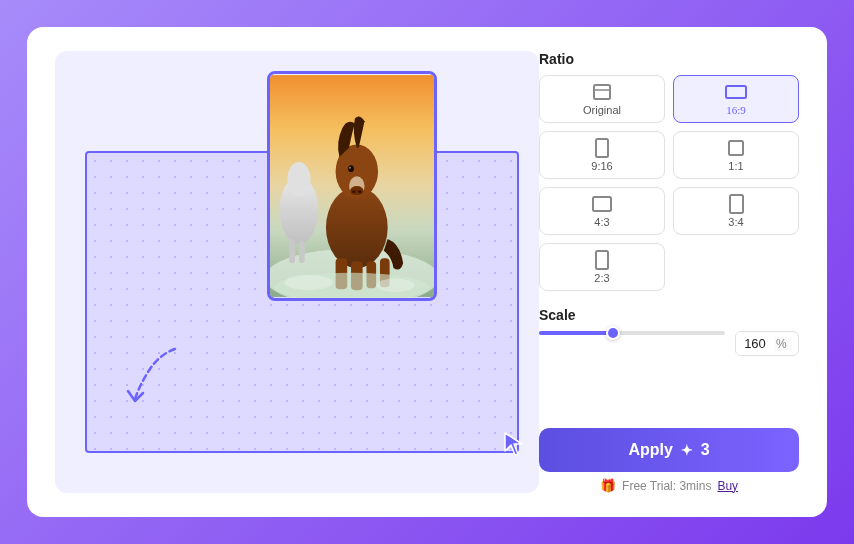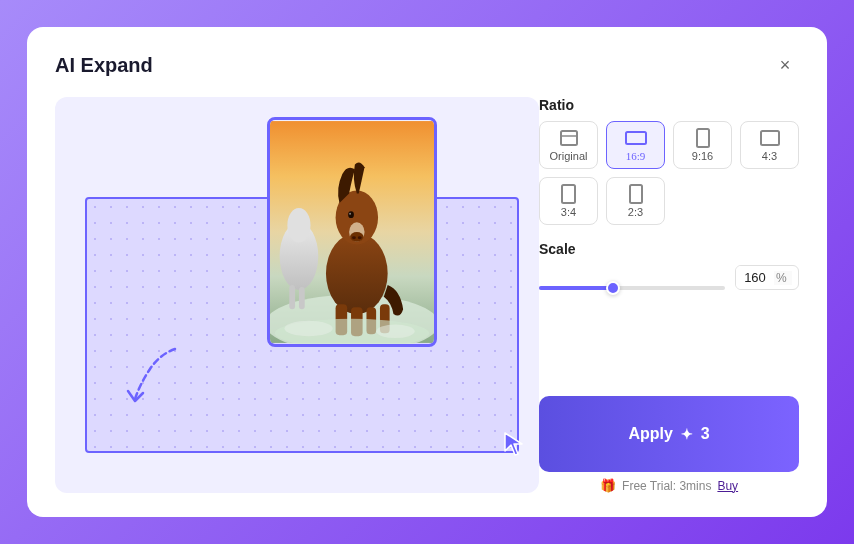--- a/index.html
+++ b/index.html
@@ -117,21 +117,21 @@
       gap: 16px;
     }
     .section-label {
       font-size: 14px;
       font-weight: 600;
       color: #222;
       margin-bottom: 8px;
     }
     .ratio-grid {
       display: grid;
-      grid-template-columns: repeat(4, 1fr);
+      grid-template-columns: repeat(2, 1fr);
       gap: 8px;
     }
     .ratio-btn {
       display: flex;
       flex-direction: column;
       align-items: center;
       justify-content: center;
       border: 1.5px solid #e0e0e0;
       border-radius: 8px;
       padding: 8px 4px 6px;
@@ -151,21 +151,21 @@
     .ratio-btn .icon-box {
       width: 22px;
       height: 16px;
       display: flex;
       align-items: center;
       justify-content: center;
     }
     .scale-section {}
     .scale-row {
       display: flex;
-      align-items: flex-end;
+      align-items: flex-start;
       gap: 10px;
     }
     .slider-track {
       flex: 1;
       height: 4px;
       background: #e0e0e0;
       border-radius: 2px;
       position: relative;
       cursor: pointer;
     }
@@ -212,21 +212,21 @@
       color: #888;
       padding: 0 5px 0 2px;
       background: #fafafa;
       height: 100%;
       display: flex;
       align-items: center;
     }
     .spacer { flex: 1; }
     .apply-btn {
       width: 100%;
-      padding: 29px;
+      padding: 13px;
       background: linear-gradient(90deg, #5b4fe0 0%, #7c63ff 100%);
       border: none;
       border-radius: 10px;
       color: #fff;
       font-size: 16px;
       font-weight: 600;
       cursor: pointer;
       display: flex;
       align-items: center;
       justify-content: center;
@@ -256,24 +256,20 @@
     
     .arrow-svg {
       width: 80px;
       height: 70px;
     }
   </style>
 </head>
 <body>
 
 <div class="dialog">
-  <div class="dialog-header">
-    <span class="dialog-title">AI Expand</span>
-    <button class="close-btn">×</button>
-  </div>
 
   <div class="dialog-body">
 
     <div class="canvas-area">
 
       <div class="expanded-region">
         <div class="dots-pattern"></div>
       </div>
 
       <div class="arrow-hint">
@@ -376,20 +372,28 @@
 
           <button class="ratio-btn">
             <div class="icon-box">
               <svg width="14" height="20" viewBox="0 0 14 20">
                 <rect x="1" y="1" width="12" height="18" rx="1.5" fill="none" stroke="#888" stroke-width="2"></rect>
               </svg>
             </div>
             <span>9:16</span>
           </button>
 
+          <button class="ratio-btn">
+            <div class="icon-box">
+              <svg width="16" height="16" viewBox="0 0 16 16">
+                <rect x="1" y="1" width="14" height="14" rx="1.5" fill="none" stroke="#888" stroke-width="2"></rect>
+              </svg>
+            </div>
+            <span>1:1</span>
+          </button>
 
           <button class="ratio-btn">
             <div class="icon-box">
               <svg width="20" height="16" viewBox="0 0 20 16">
                 <rect x="1" y="1" width="18" height="14" rx="1.5" fill="none" stroke="#888" stroke-width="2"></rect>
               </svg>
             </div>
             <span>4:3</span>
           </button>
 

